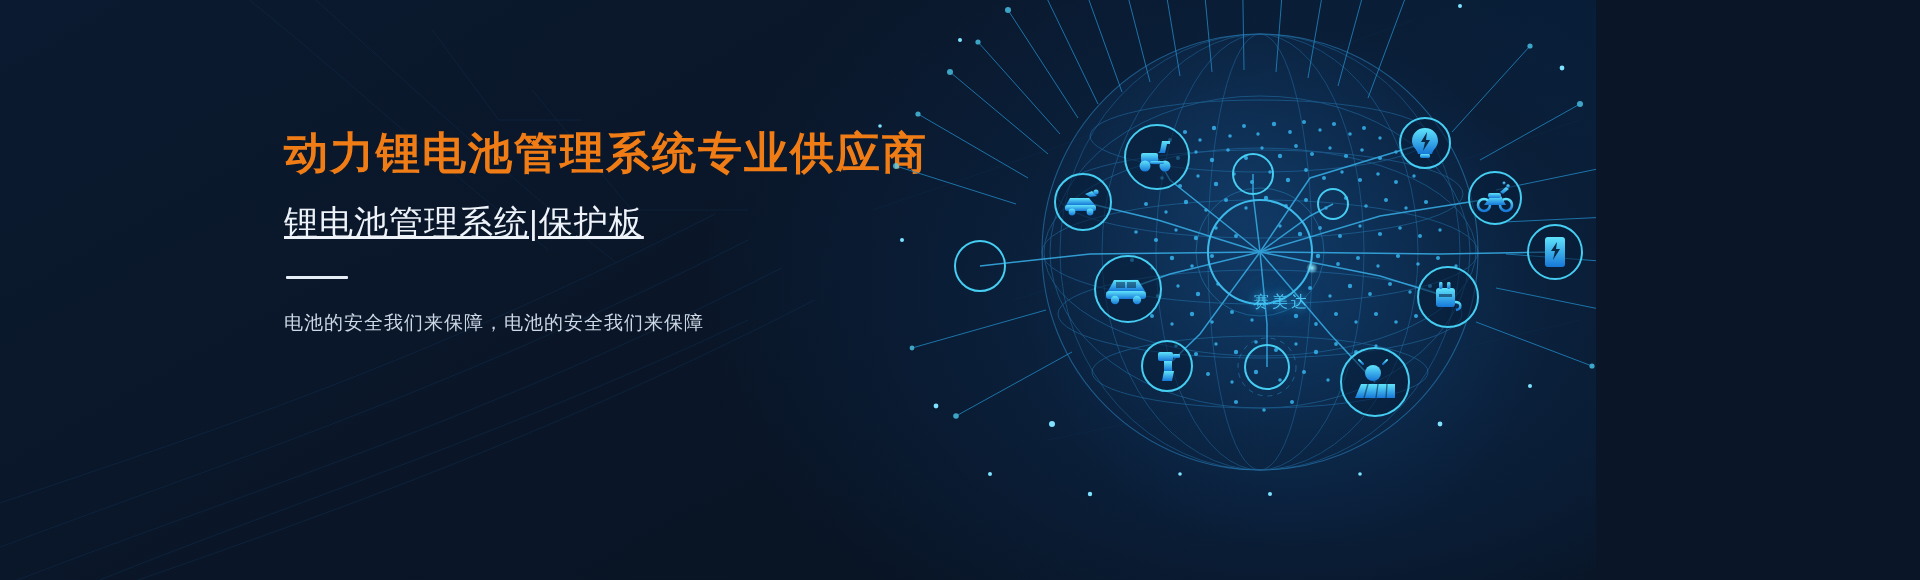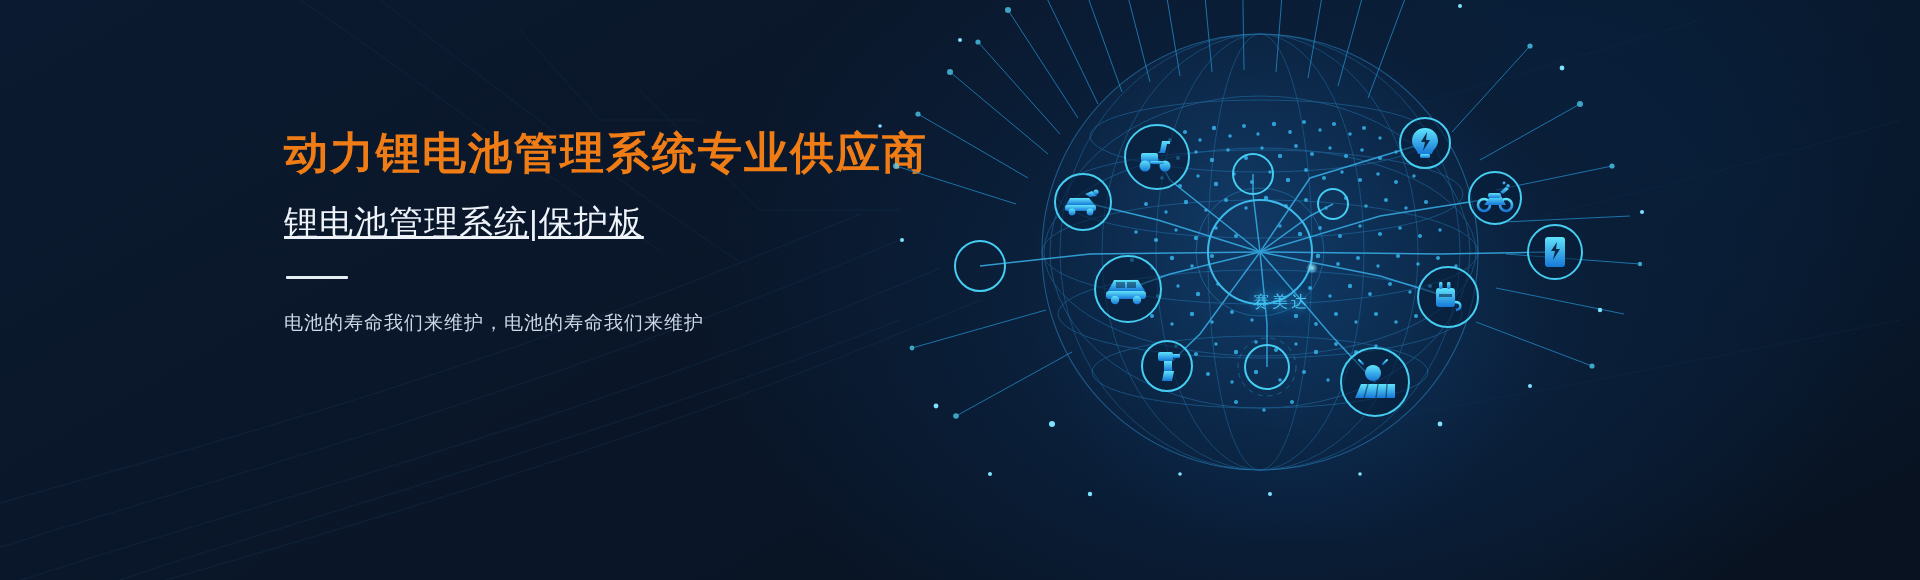--- a/index.html
+++ b/index.html
@@ -3,21 +3,21 @@
 <meta charset="utf-8">
 <title>Banner</title>
 <style>
   html,body{margin:0;padding:0;}
   body{
     width:1920px;height:580px;overflow:hidden;
     background:#0a1628;
     font-family:"Liberation Sans","DejaVu Sans",sans-serif;
   }
   .banner{
-    position:relative;width:1920px;height:580px;overflow:hidden;
+    position:relative;width:1596px;height:580px;overflow:hidden;
     background:
       radial-gradient(ellipse 820px 600px at 1290px 290px,#0d2a4a 0%,#0a1e38 38%,rgba(10,22,40,0) 72%),
       radial-gradient(ellipse 900px 700px at 1560px 120px,#07203c 0%,rgba(8,24,44,0) 65%),
       linear-gradient(150deg,#0b1a30 0%,#0a1628 45%,#081220 100%);
   }
   
   .streaks{position:absolute;inset:0;pointer-events:none;opacity:.55;}
   .streaks svg{width:100%;height:100%;display:block;}
   
   .copy{
@@ -84,21 +84,21 @@
 
   <div class="glow"></div>
 
   <div class="copy">
     <h1 class="headline">动力锂电池管理系统专业供应商</h1>
 
     <h2 class="subhead">锂电池管理系统|保护板</h2>
 
     <div class="rule"></div>
 
-    <p class="tagline">电池的寿命我们来维护，电池的寿命我们来维护</p>
+    <p class="tagline">电池的安全我们来保障，电池的安全我们来保障</p>
   </div>
 
   <div class="globe-wrap">
     <svg viewBox="0 0 940 660" aria-hidden="true">
       <defs>
         <radialGradient id="sphereFill" cx="44%" cy="36%" r="70%">
           <stop offset="0%" stop-color="#14406e" stop-opacity=".55"></stop>
           <stop offset="55%" stop-color="#0d2c50" stop-opacity=".42"></stop>
           <stop offset="100%" stop-color="#081a30" stop-opacity=".10"></stop>
         </radialGradient>

